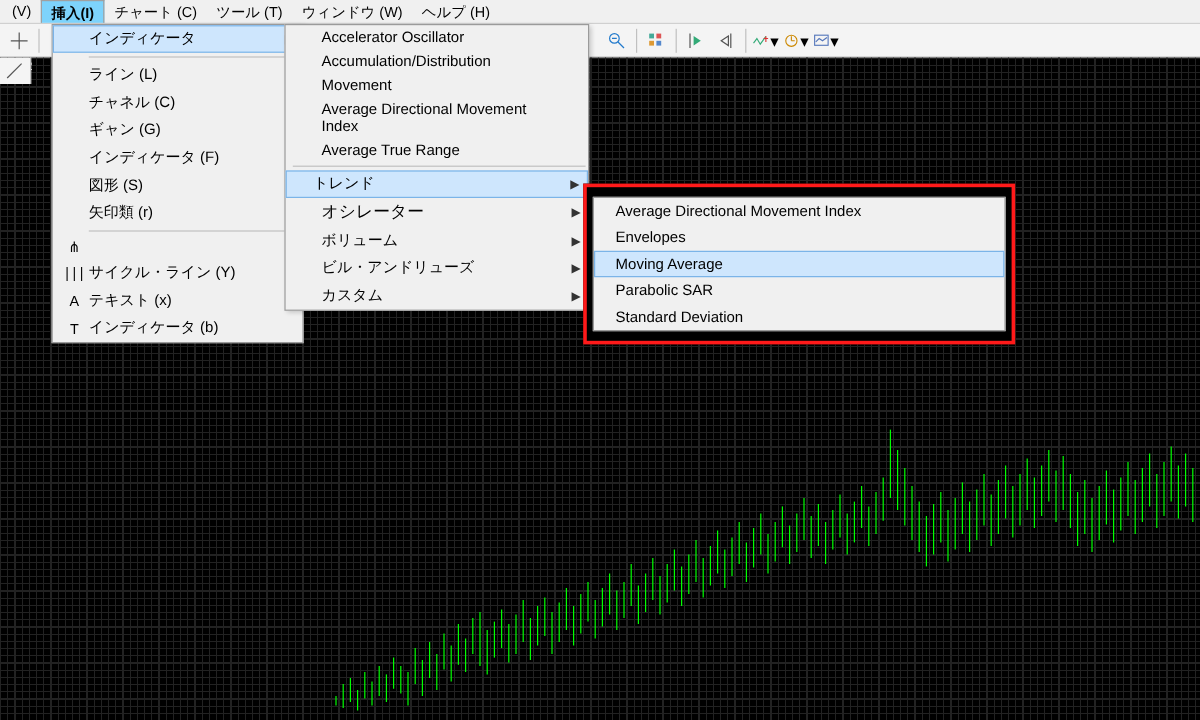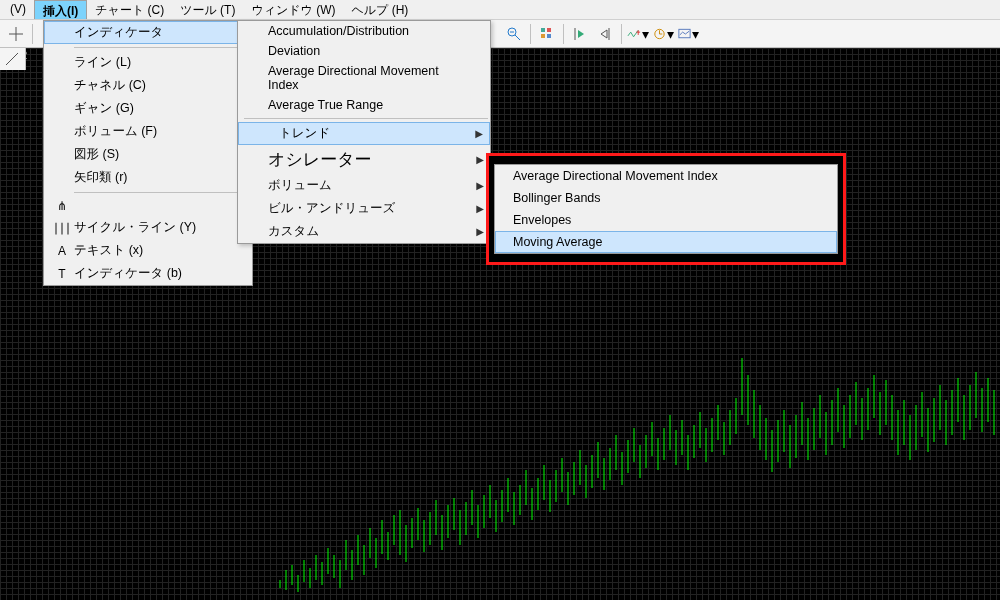--- a/index.html
+++ b/index.html
@@ -103,21 +103,21 @@
   color: #333;
 }
 .menu-sep {
   height: 1px;
   background: #c0c0c0;
   margin: 3px 2px 3px 30px;
 }
 .submenu-a { left: 27px; top: 20px; width: 210px; margin-left: 16px; }
 .submenu-b { left: 237px; top: 20px; width: 254px; }
 .submenu-b .menu-item { padding-left: 30px; }
-.submenu-b .menu-item.highlighted { padding-left: 40px;}
+.submenu-b .menu-item.highlighted { padding-left: 22px;}
 .submenu-c-wrap {
   position: absolute;
   left: 486px;
   top: 153px;
   width: 360px;
   background: #000;
   border: 3px solid #ff1a1a;
   z-index: 20;
   padding: 8px 5px;
 }
@@ -368,21 +368,21 @@
       <span>チャネル (C)</span>
       <span class="arrow">▶</span>
     </div>
   <div class="menu-item">
       <span class="icon-slot"></span>
       <span>ギャン (G)</span>
       <span class="arrow">▶</span>
     </div>
   <div class="menu-item">
       <span class="icon-slot"></span>
-      <span>ボリューム (F)</span>
+      <span>インディケータ (F)</span>
       <span class="arrow">▶</span>
     </div>
   <div class="menu-item">
       <span class="icon-slot"></span>
       <span>図形 (S)</span>
       <span class="arrow">▶</span>
     </div>
   <div class="menu-item">
       <span class="icon-slot"></span>
       <span>矢印類 (r)</span>
@@ -401,62 +401,68 @@
       <span>テキスト (x)</span>
     </div>
   <div class="menu-item">
       <span class="icon-slot">T</span>
       <span>インディケータ (b)</span>
     </div>
 </div>
 
 <div class="menu-popup submenu-b">
   <div class="menu-item">
+      <span>Accelerator Oscillator</span>
+    </div>
+  <div class="menu-item">
       <span>Accumulation/Distribution</span>
     </div>
   <div class="menu-item">
-      <span>Deviation</span>
+      <span>Movement</span>
     </div>
   <div class="menu-item">
       <span>Average Directional Movement Index</span>
     </div>
   <div class="menu-item">
       <span>Average True Range</span>
     </div>
   <div class="menu-sep" style="margin-left:6px"></div>
   <div class="menu-item highlighted">
       <span>トレンド</span>
       <span class="arrow">▶</span>
     </div>
   <div class="menu-item">
-      <span style="font-size:17px">オシレーター</span>
+      <span style="font-size:14px">オシレーター</span>
       <span class="arrow">▶</span>
     </div>
   <div class="menu-item">
       <span>ボリューム</span>
       <span class="arrow">▶</span>
     </div>
   <div class="menu-item">
       <span>ビル・アンドリューズ</span>
       <span class="arrow">▶</span>
     </div>
   <div class="menu-item">
       <span>カスタム</span>
       <span class="arrow">▶</span>
     </div>
 </div>
 
 <div class="submenu-c-wrap">
   <div class="submenu-c">
     <div class="menu-item">
         <span>Average Directional Movement Index</span>
-      </div>
-    <div class="menu-item">
-        <span>Bollinger Bands</span>
       </div>
     <div class="menu-item">
         <span>Envelopes</span>
       </div>
     <div class="menu-item highlighted">
         <span>Moving Average</span>
       </div>
+    <div class="menu-item">
+        <span>Parabolic SAR</span>
+      </div>
+    <div class="menu-item">
+        <span>Standard Deviation</span>
+      </div>
   </div>
 </div>
 
 </body></html>

